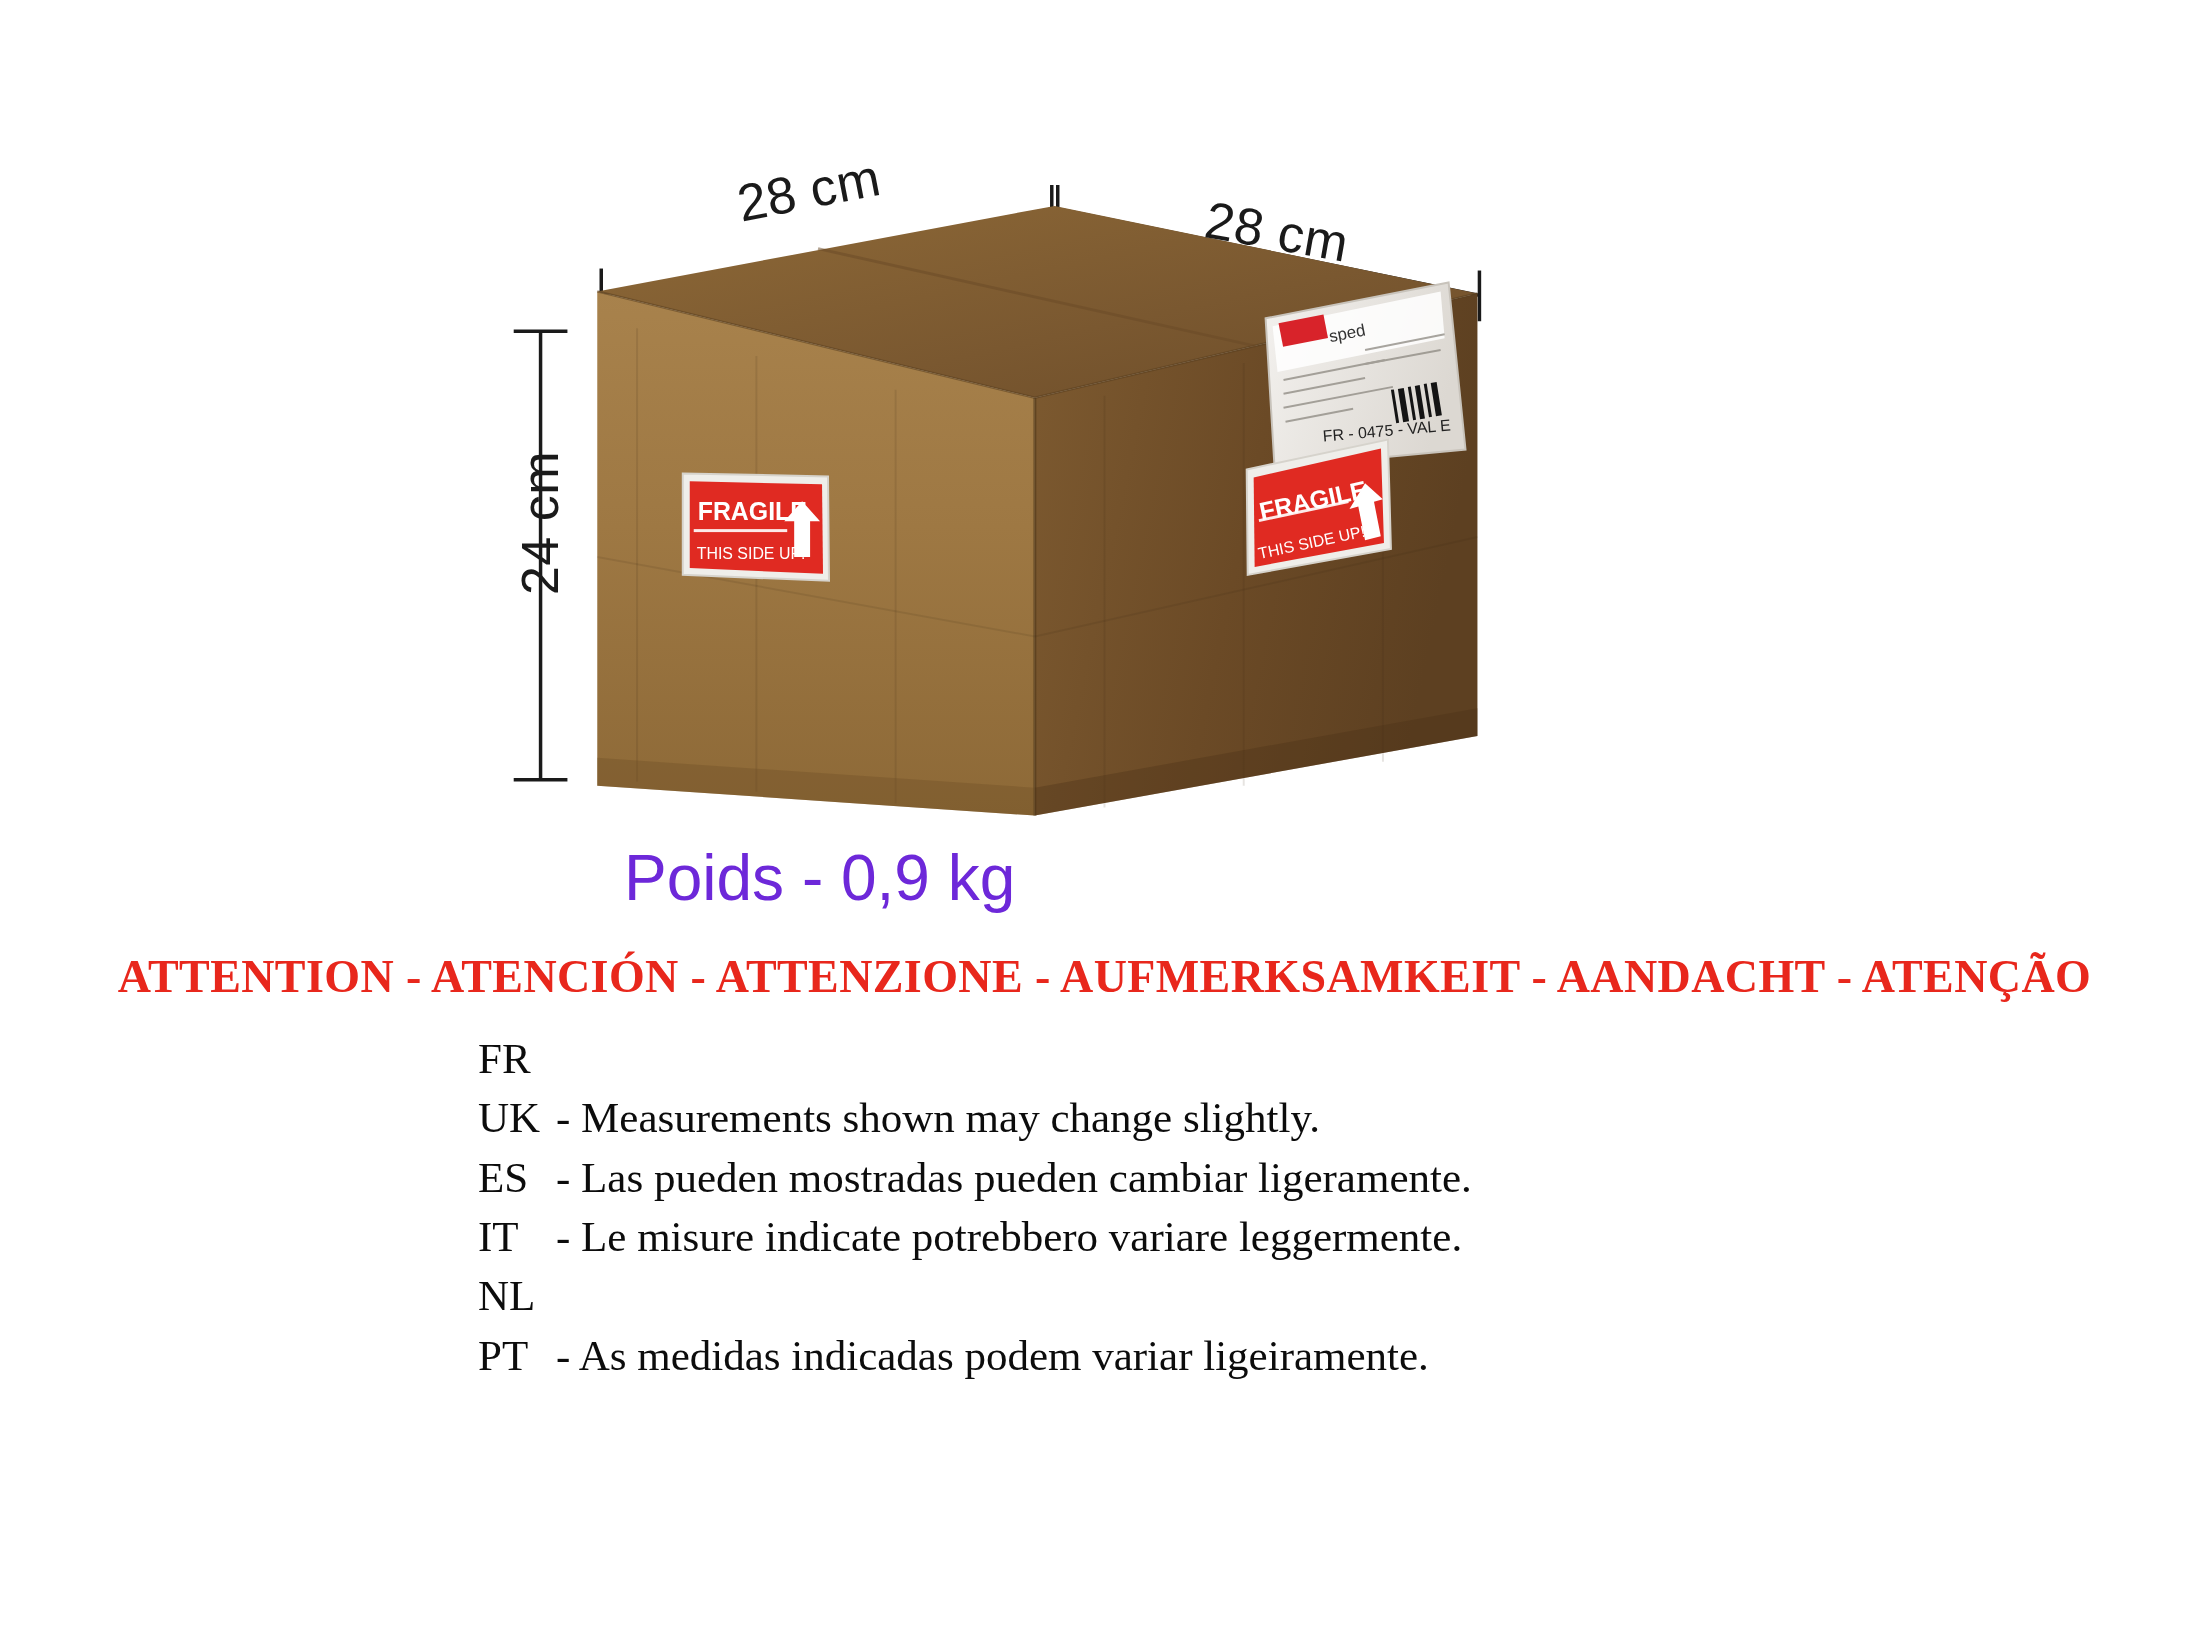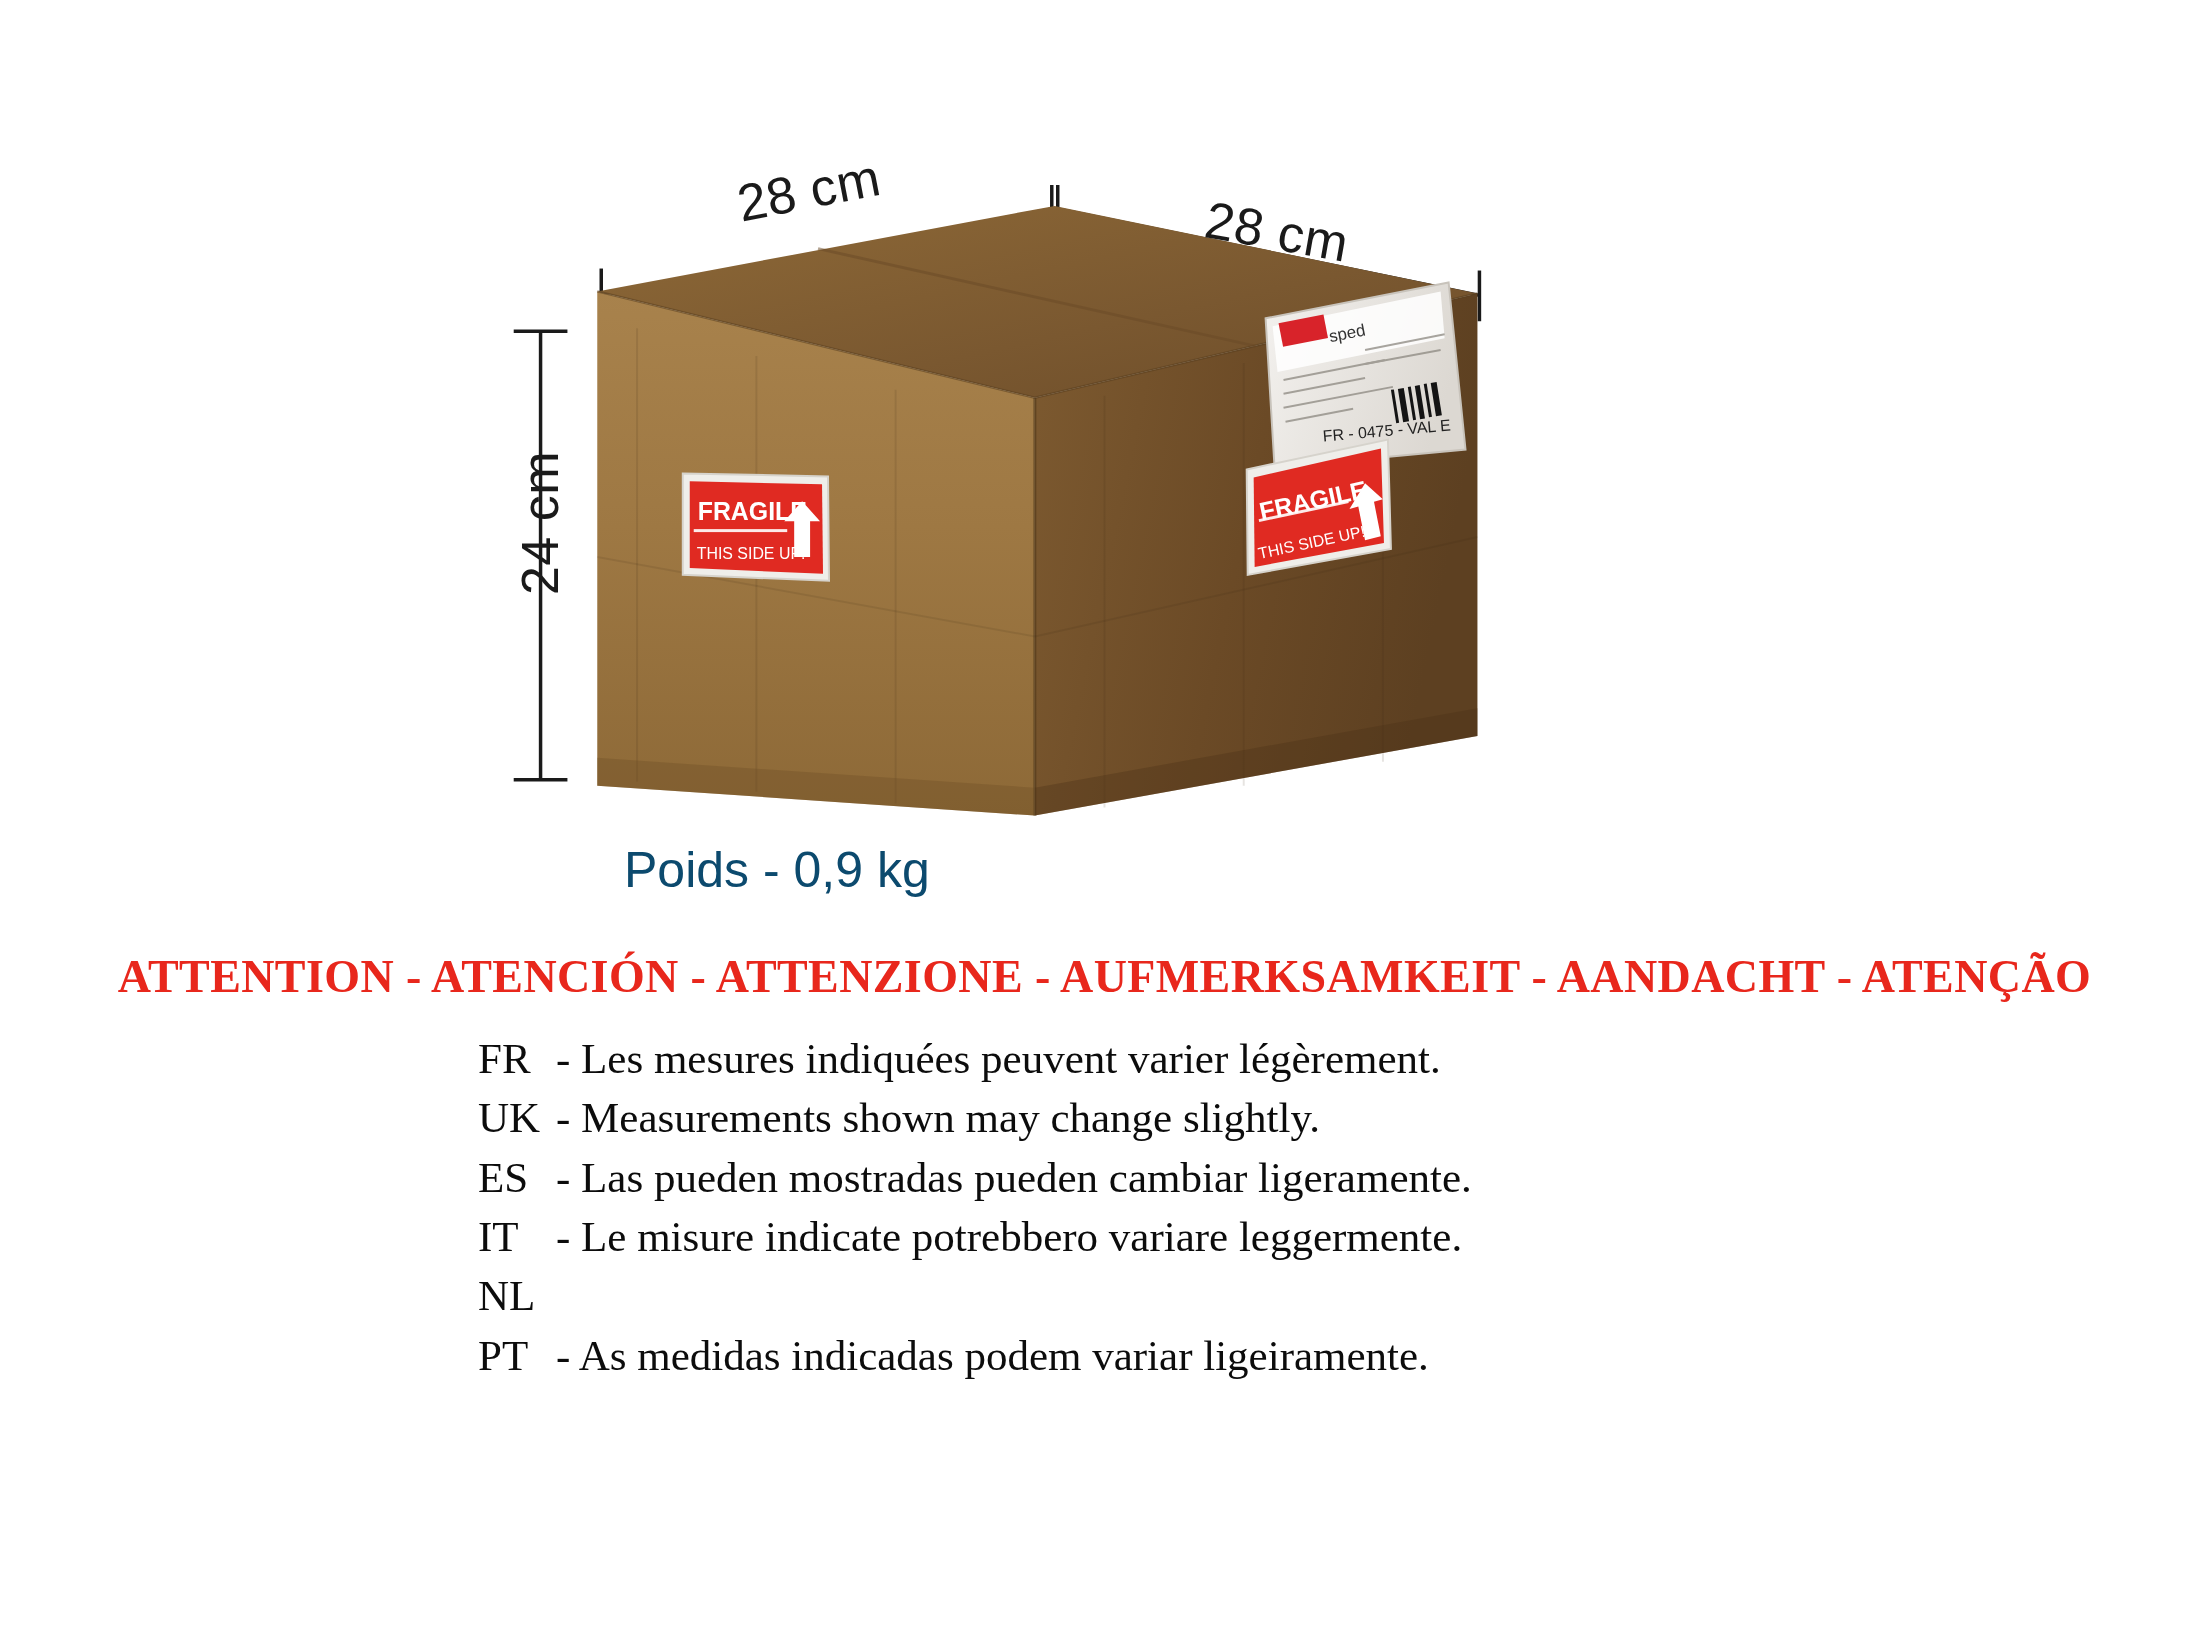--- a/index.html
+++ b/index.html
@@ -50,22 +50,22 @@
     top: 493px;
     transform: rotate(-90deg);
     transform-origin: center center;
   }
 
   
   #weight-label {
     position: absolute;
     left: 624px;
     top: 841px;
-    font-size: 50px;
-    color: #0c4a6e;
+    font-size: 64px;
+    color: #6d28d9;
     white-space: nowrap;
   }
 
   
   #notice {
     position: absolute;
     left: 0;
     top: 950px;
     width: 2203px;
   }
@@ -233,21 +233,20 @@
 
   <div id="weight-label">Poids - 0,9 kg</div>
 </div>
 
 <div id="notice">
   <div id="notice-heading">ATTENTION - ATENCIÓN - ATTENZIONE - AUFMERKSAMKEIT - AANDACHT - ATENÇÃO</div>
 
   <ul id="notice-list">
     <li class="notice-row">
       <span class="notice-code">FR</span>
-      <span class="notice-text">- Les mesures indiquées peuvent varier légèrement.</span>
     </li>
     <li class="notice-row">
       <span class="notice-code">UK</span>
       <span class="notice-text">- Measurements shown may change slightly.</span>
     </li>
     <li class="notice-row">
       <span class="notice-code">ES</span>
       <span class="notice-text">- Las pueden mostradas pueden cambiar ligeramente.</span>
     </li>
     <li class="notice-row">

